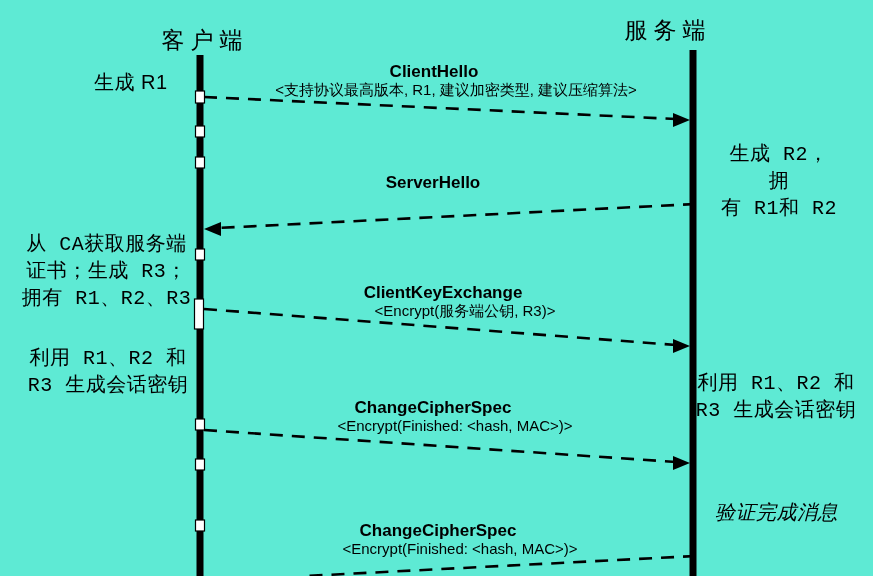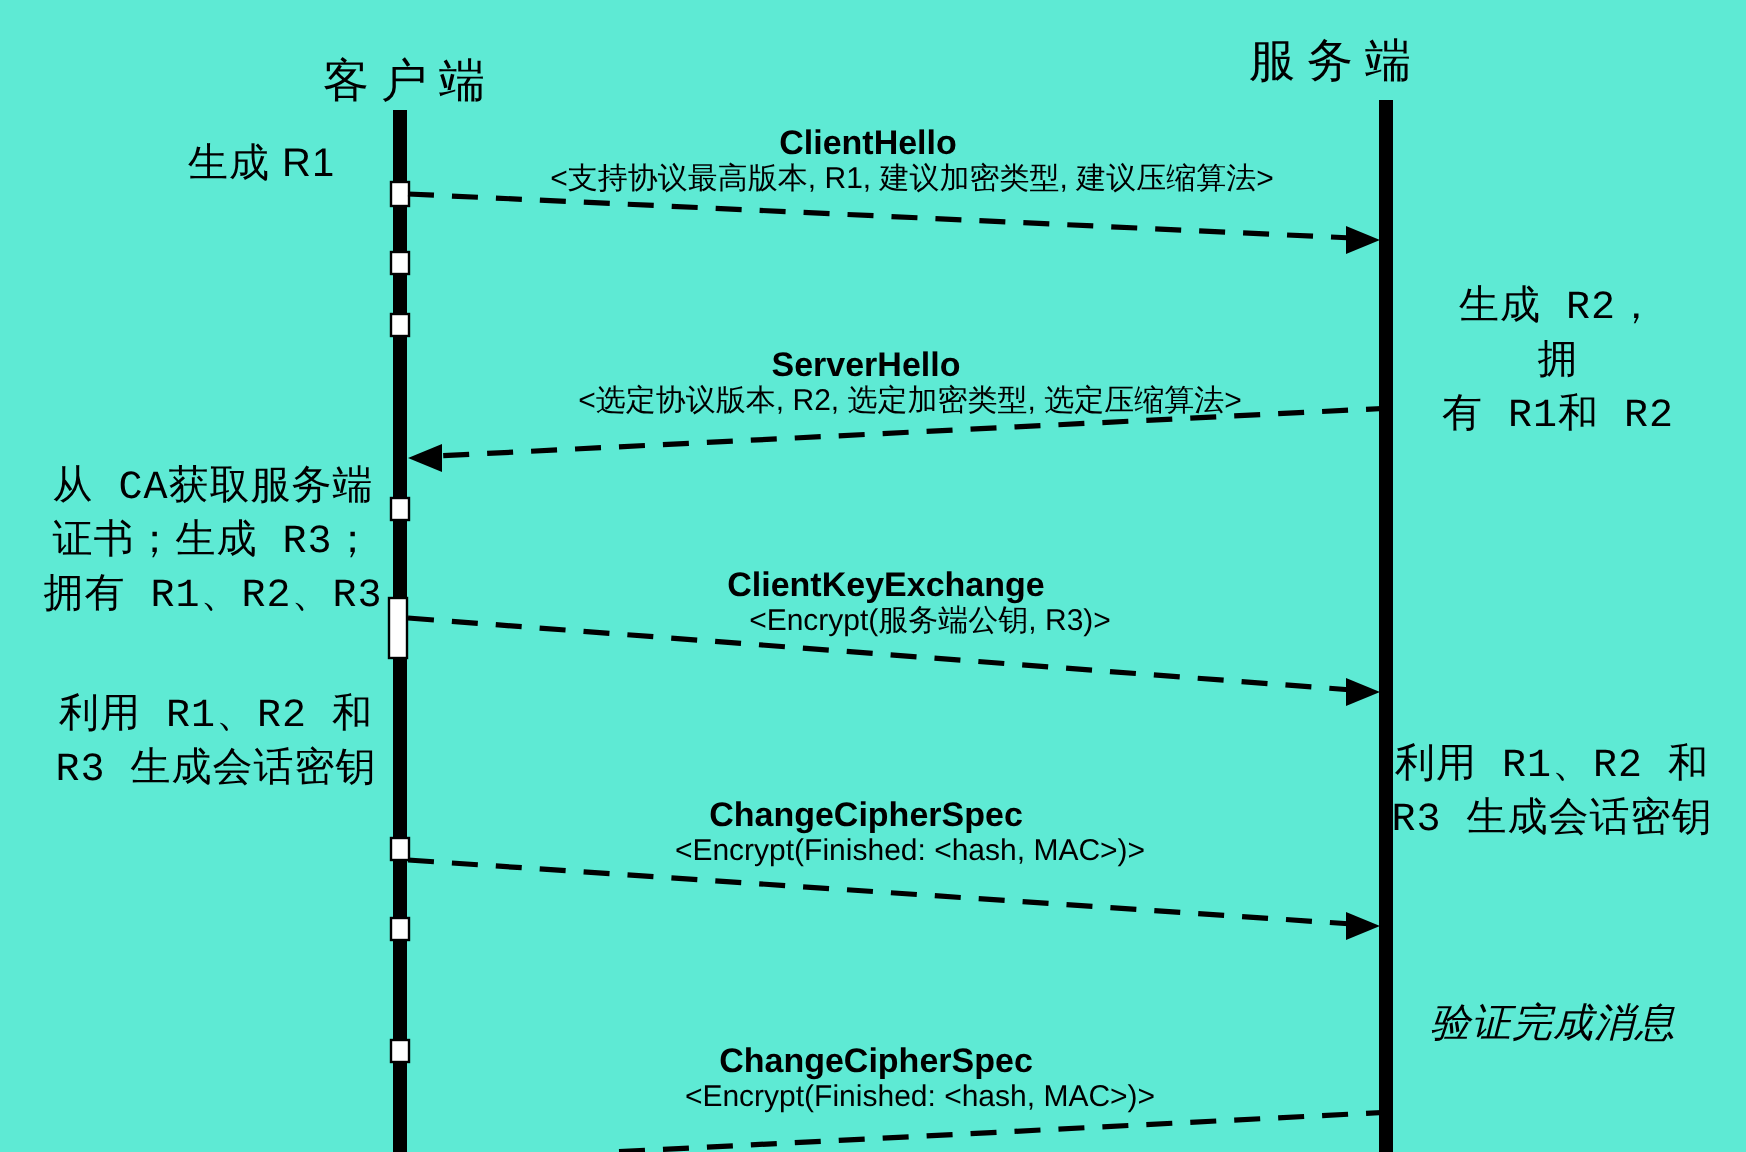--- a/index.html
+++ b/index.html
@@ -62,21 +62,20 @@
 
   <div class="participant" style="left:205px;top:25px;">客户端</div>
   <div class="participant" style="left:668px;top:15px;">服务端</div>
 
   <div class="msg" style="left:434px;top:62px;">
     <div class="name">ClientHello</div>
     <div class="params">&lt;支持协议最高版本, R1, 建议加密类型, 建议压缩算法&gt;</div>
   </div>
   <div class="msg" style="left:433px;top:173px;">
     <div class="name">ServerHello</div>
-    <div class="params">&lt;选定协议版本, R2, 选定加密类型, 选定压缩算法&gt;</div>
   </div>
   <div class="msg" style="left:443px;top:283px;">
     <div class="name">ClientKeyExchange</div>
     <div class="params">&lt;Encrypt(服务端公钥, R3)&gt;</div>
   </div>
   <div class="msg" style="left:433px;top:398px;">
     <div class="name">ChangeCipherSpec</div>
     <div class="params">&lt;Encrypt(Finished: &lt;hash, MAC&gt;)&gt;</div>
   </div>
   <div class="msg" style="left:438px;top:521px;">

